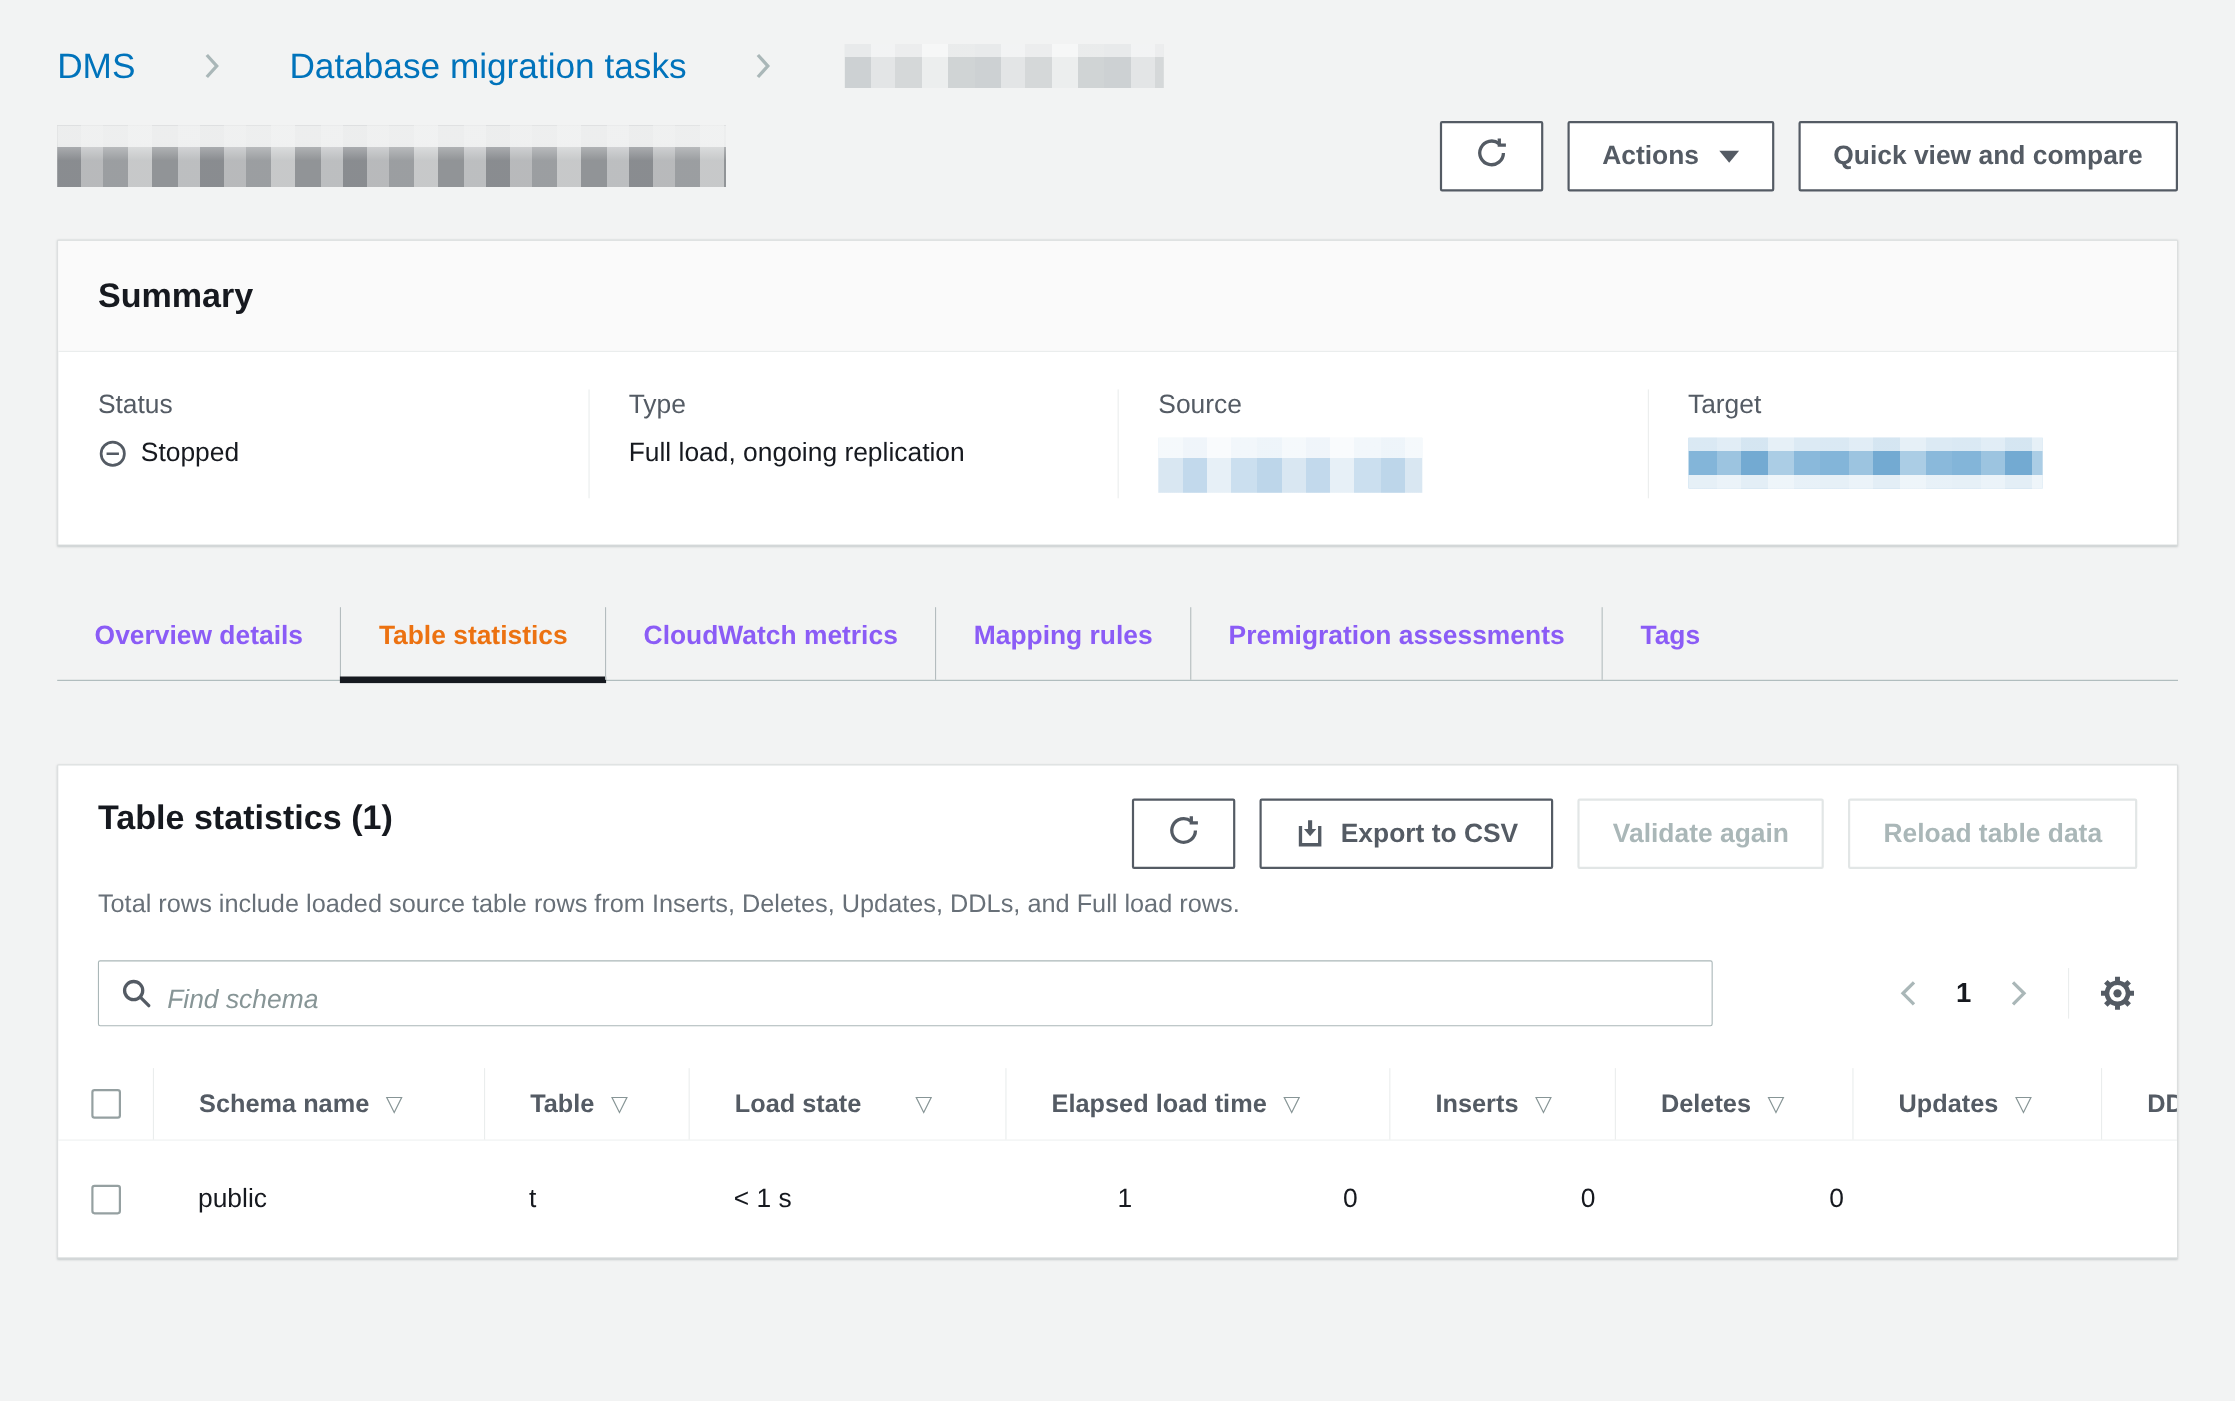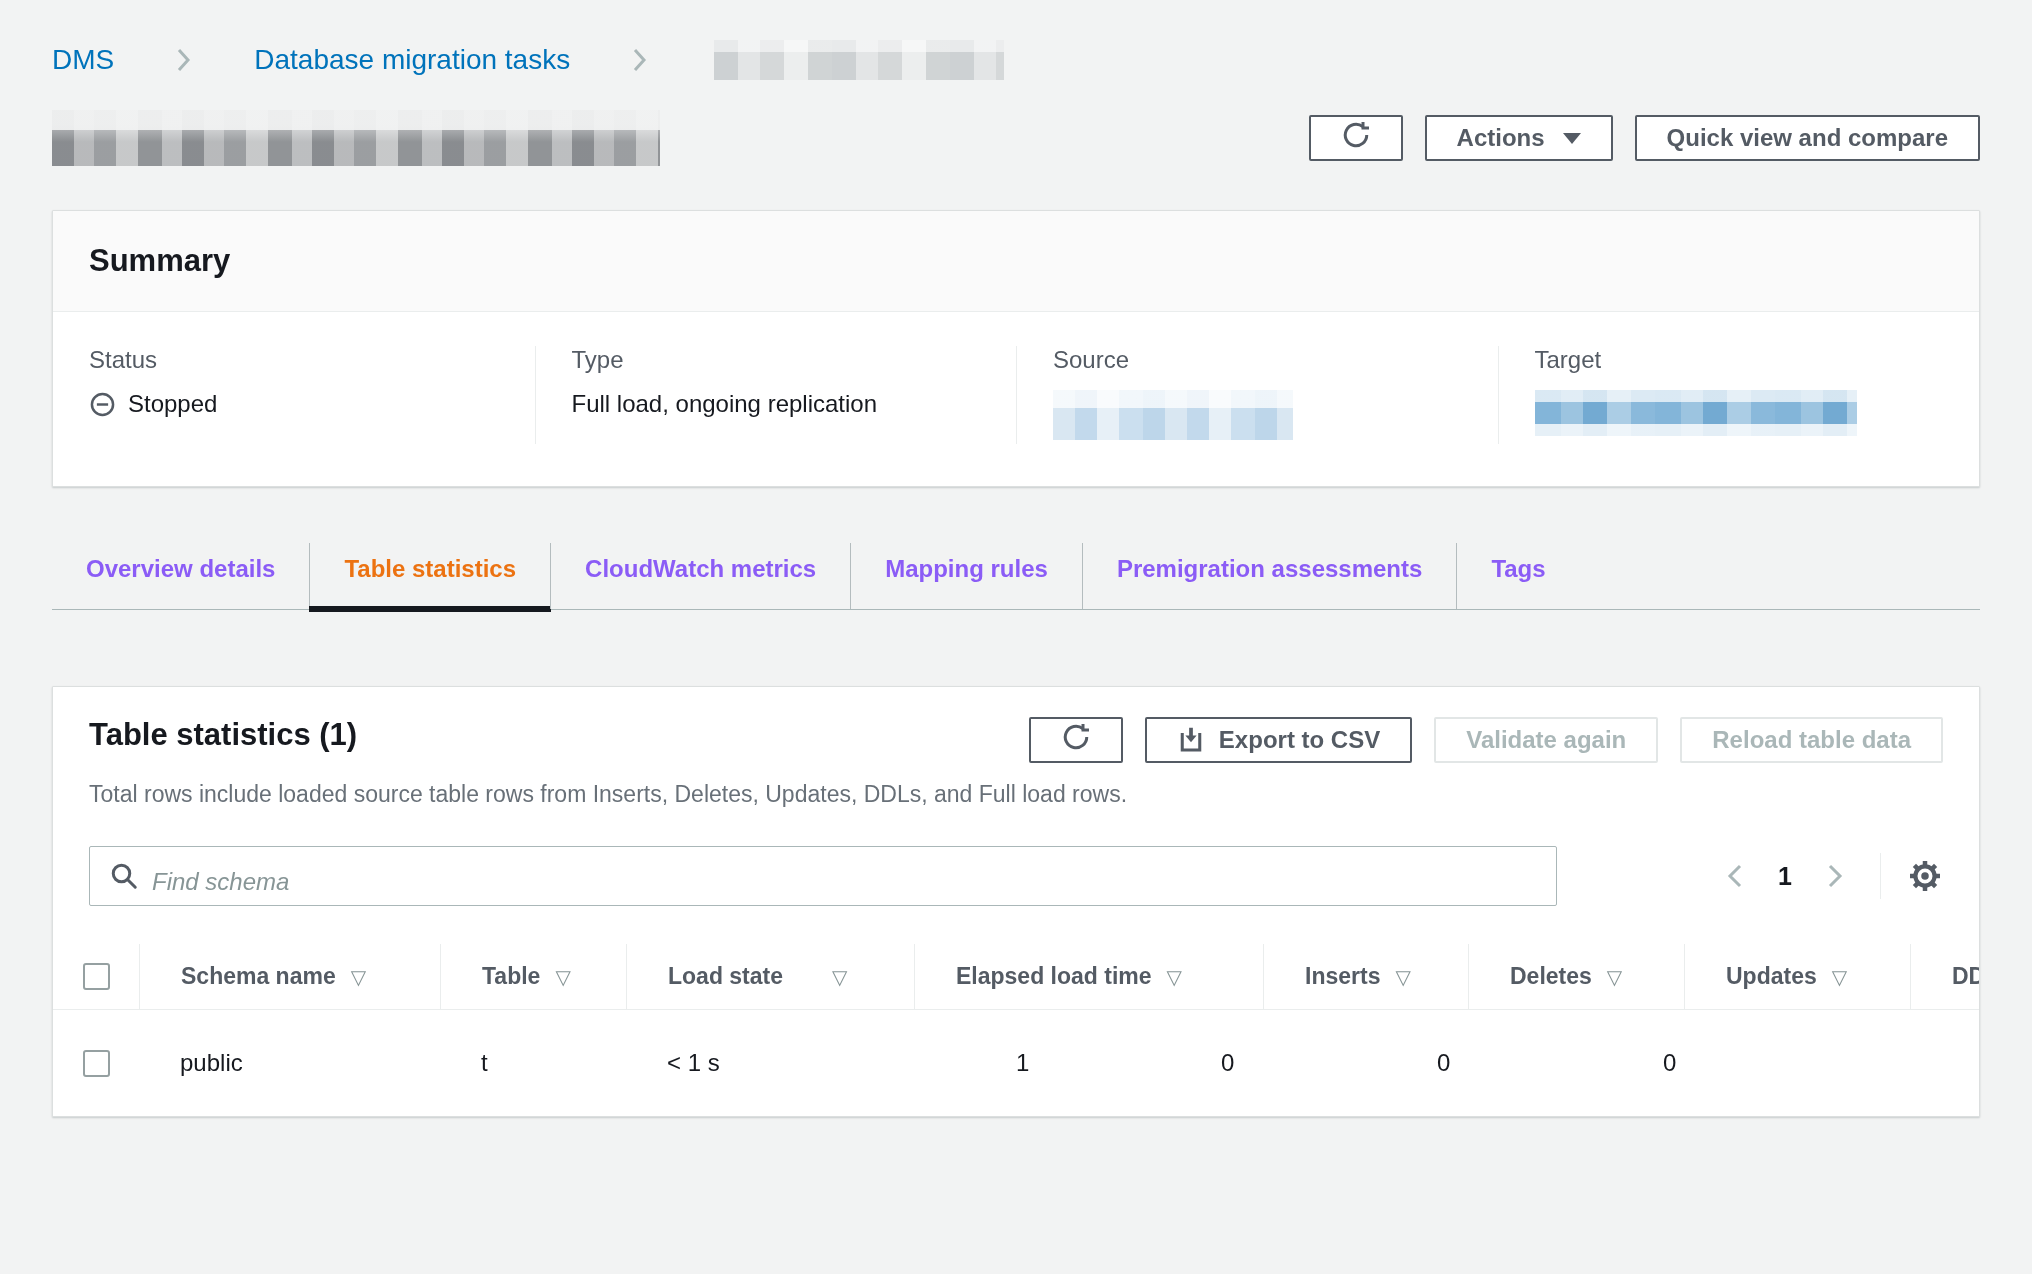--- a/index.html
+++ b/index.html
@@ -5,21 +5,21 @@
   * { margin:0; padding:0; box-sizing:border-box; }
   html,body { background:#f2f3f3; }
   body {
     width:2032px; height:1274px; overflow:hidden;
     font-family:"Liberation Sans", sans-serif;
     color:#16191f;
   }
   .page { width:2032px; height:1274px; padding:40px 52px 0; }
 
   
-  .breadcrumb { display:flex; align-items:center; font-size:28px;gap:44px; }
+  .breadcrumb { display:flex; align-items:center; font-size:32px;gap:44px; }
   .breadcrumb a { color:#0073bb; text-decoration:none; cursor:pointer; }
   .crumb-sep { margin:0 18px; display:flex; align-items:center; }
 
   
   .redact { display:inline-block; }
   .redact-crumb {
     width:290px; height:40px; margin-left:4px;
     background:
       repeating-linear-gradient(180deg, rgba(255,255,255,.55) 0 12px, rgba(255,255,255,0) 12px 40px),
       repeating-linear-gradient(90deg,#cdd1d3 0 24px,#e3e5e6 24px 46px,#d5d8d9 46px 70px,#eceeee 70px 94px,#d0d4d5 94px 118px);
@@ -42,21 +42,21 @@
     background:
       linear-gradient(180deg, rgba(255,255,255,.7) 0 12px, rgba(255,255,255,0) 12px 34px, rgba(255,255,255,.8) 34px),
       repeating-linear-gradient(90deg,#83b5d9 0 26px,#9cc4e0 26px 48px,#73aad2 48px 72px,#abcde5 72px 96px,#8ab9db 96px 120px);
   }
 
   
   .title-row { display:flex; align-items:center; justify-content:space-between; margin-top:30px; }
   .btn-group { display:flex; align-items:center; gap:22px; }
   .btn {
     display:inline-flex; align-items:center; justify-content:center; gap:14px;
-    height:46px; padding:0 30px; background:#fff;
+    height:64px; padding:0 30px; background:#fff;
     border:2px solid #545b64; border-radius:2px;
     color:#545b64; font-weight:bold; font-size:24px; cursor:pointer;
   }
   .btn-icon-only { width:94px; padding:0; }
   .btn.disabled { border-color:#e2e6e6; color:#aab7b8; cursor:default; }
   .caret-down { width:0; height:0; border-left:9px solid transparent; border-right:9px solid transparent; border-top:11px solid #545b64; margin-left:4px; }
 
   
   .card {
     background:#fff; border:1px solid #dcdfdf; border-radius:1px;

